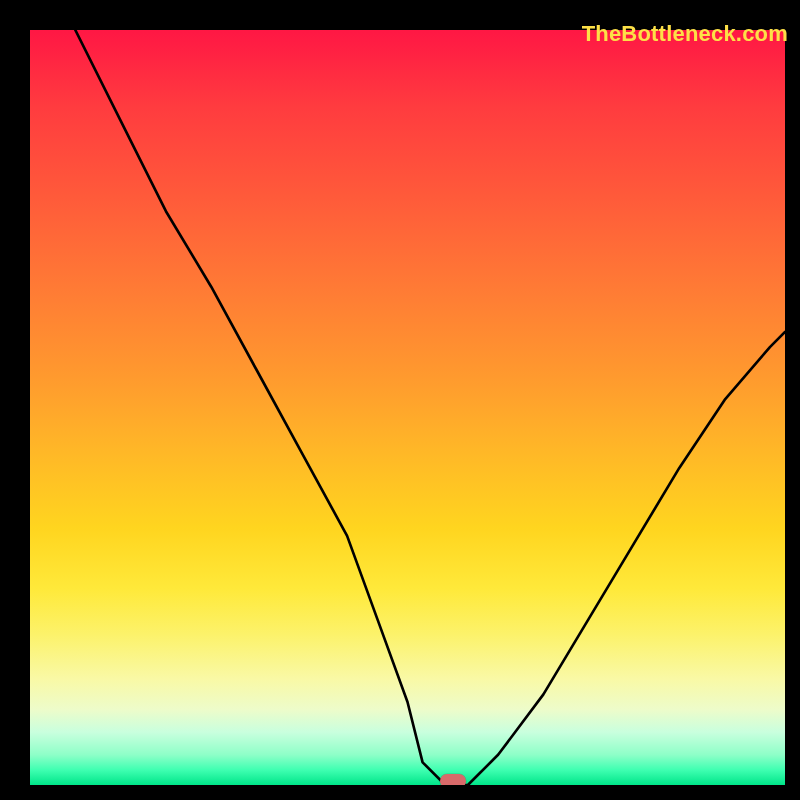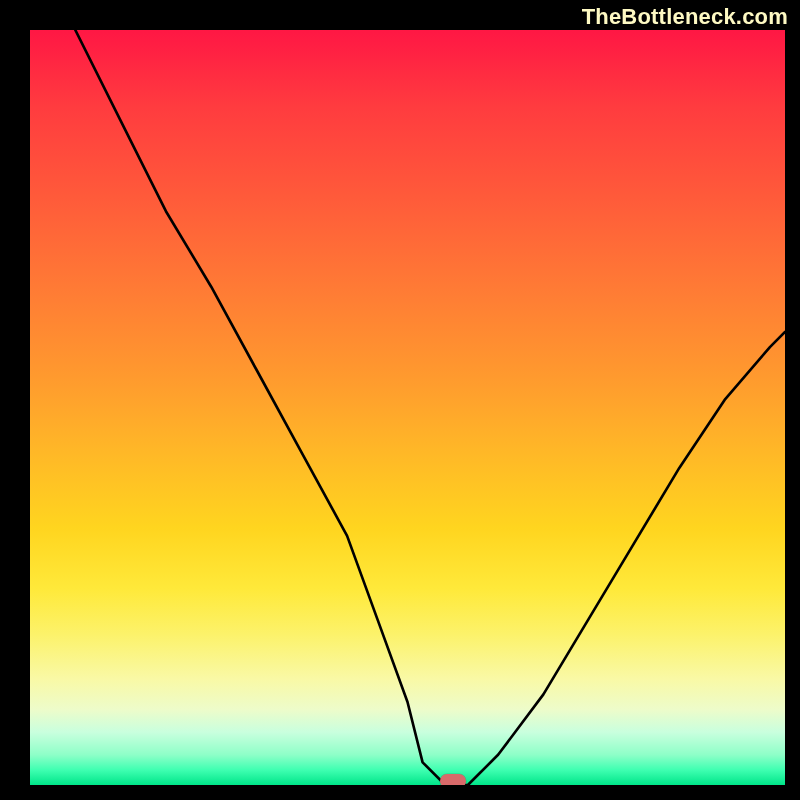--- a/index.html
+++ b/index.html
@@ -12,23 +12,23 @@
     overflow: hidden;
   }
   .frame {
     position: relative;
     width: 800px;
     height: 800px;
     background: #000;
   }
   .watermark {
     position: absolute;
-    top: 4px;
+    top: 21px;
     right: 12px;
-    color: #fef9c3;
+    color: #fde047;
     font-size: 22px;
     font-weight: 600;
     letter-spacing: 0.2px;
     z-index: 5;
     user-select: none;
   }
   .plot-area {
     position: absolute;
     left: 30px;
     top: 30px;

